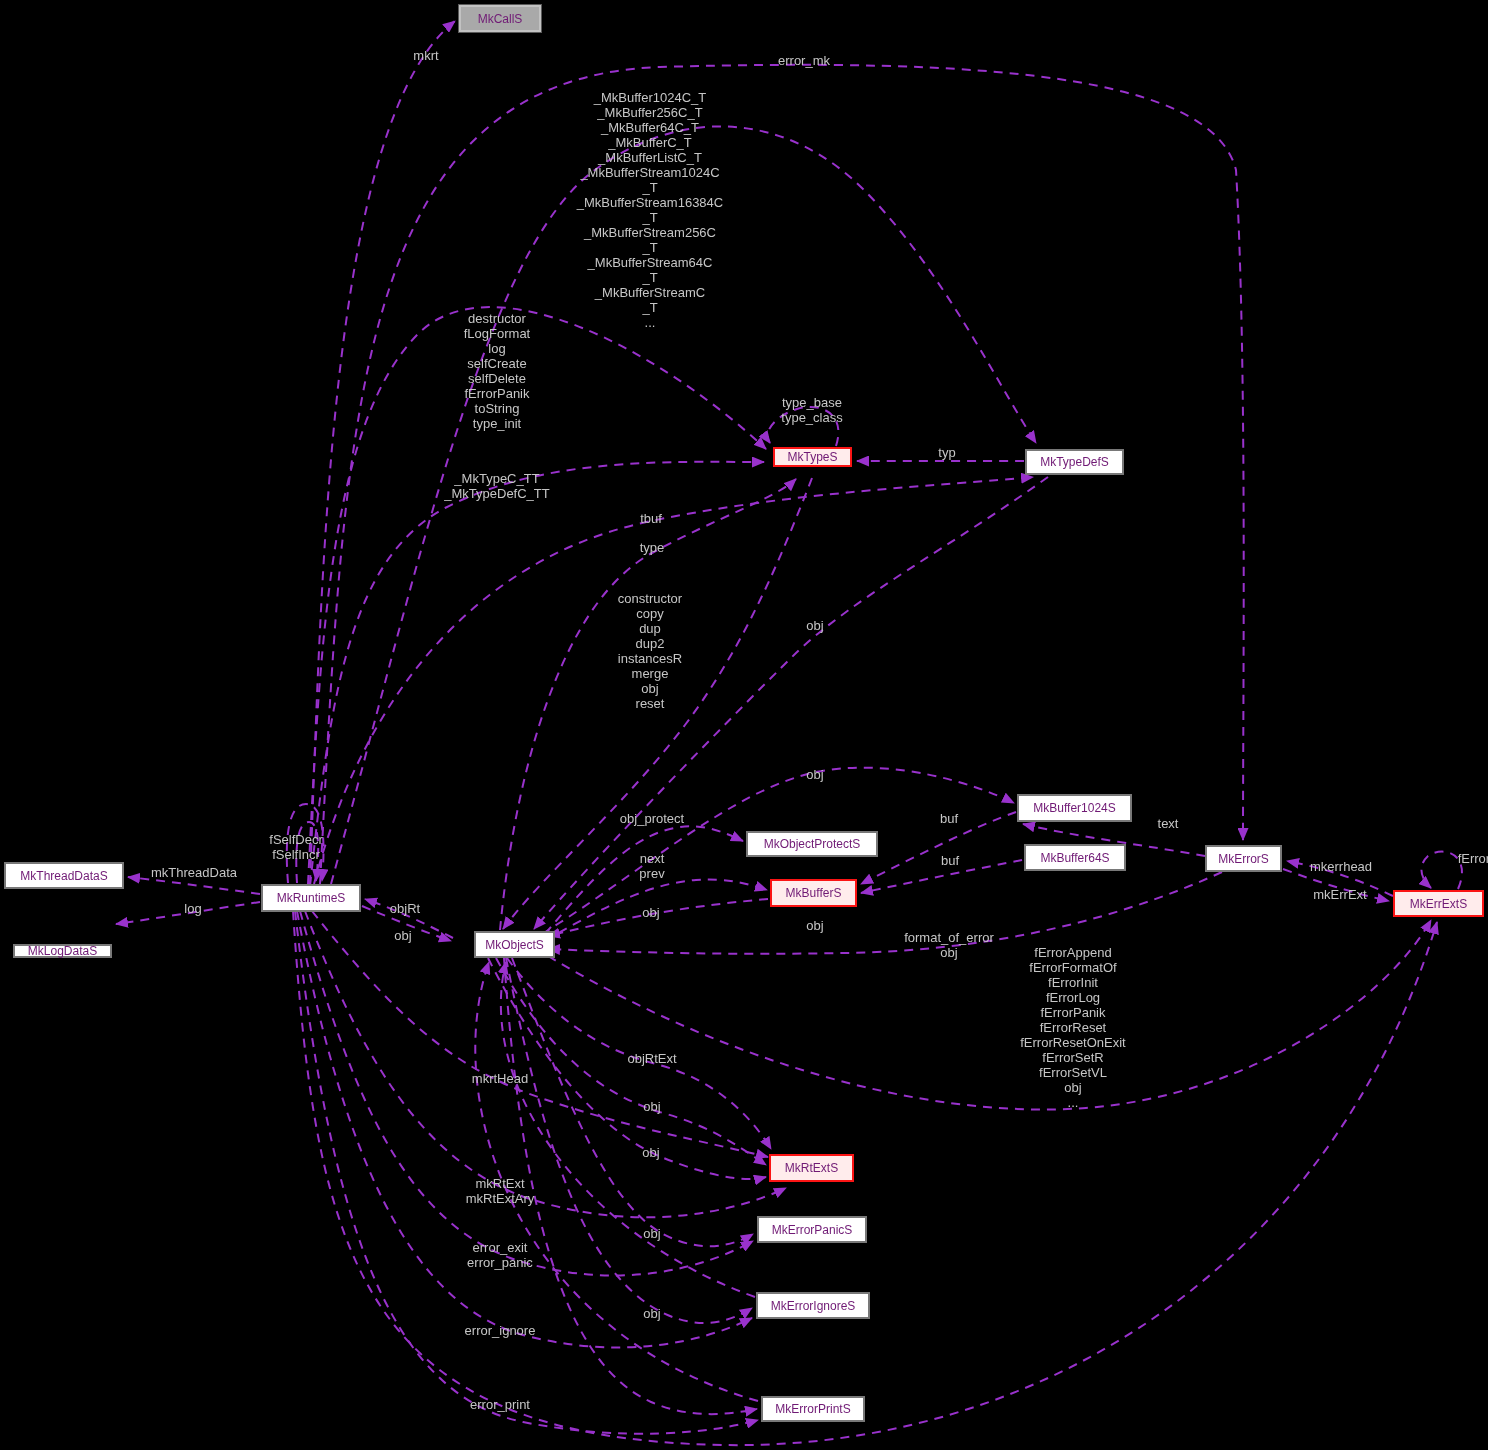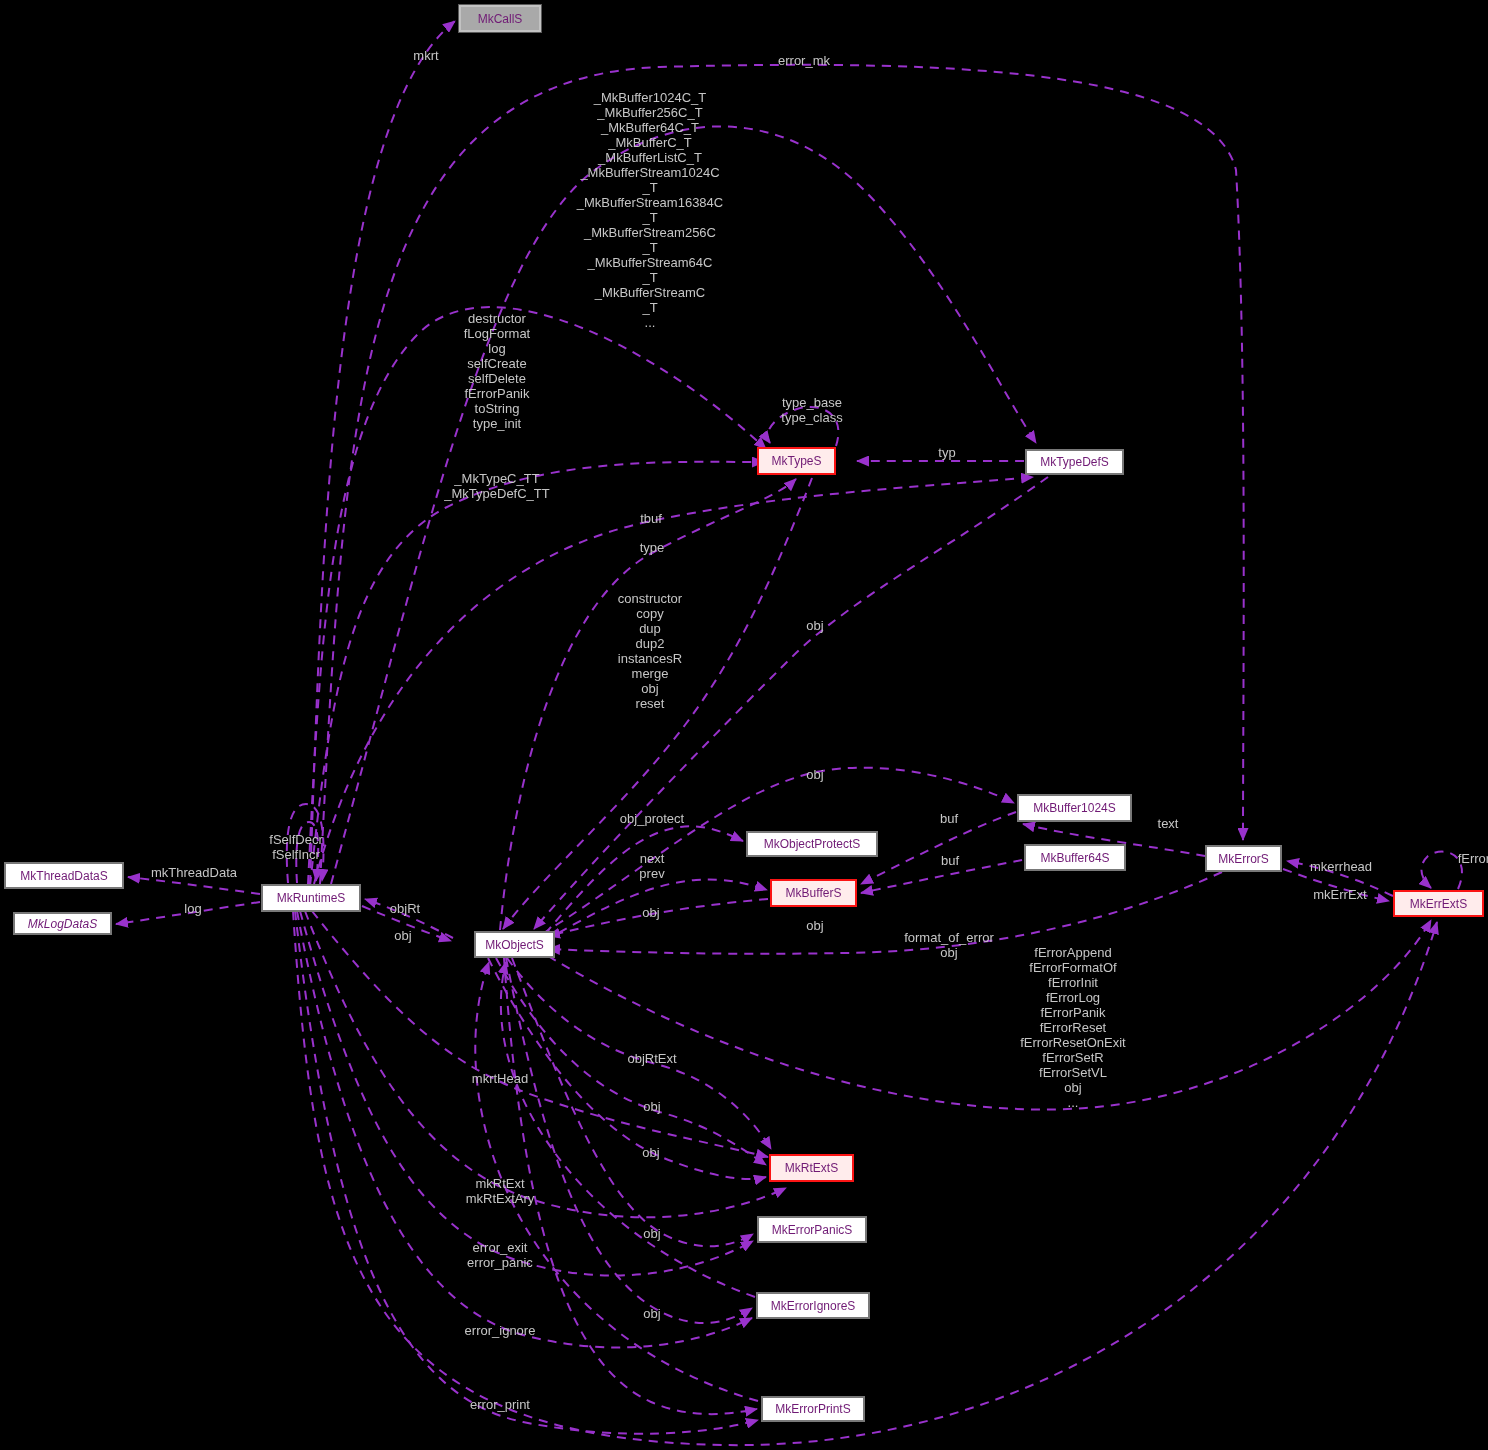--- a/index.html
+++ b/index.html
@@ -226,24 +226,24 @@
     <div class="elabel" style="left: 652px; top: 1306px;">
       <div>obj</div>
     </div>
     <div class="elabel" style="left: 500px; top: 1323px;">
       <div>error_ignore</div>
     </div>
     <div class="elabel" style="left: 500px; top: 1397px;">
       <div>error_print</div>
     </div>
     <div class="node gray" style="left: 459px; top: 5px; width: 82px; height: 27px;">MkCallS</div>
-    <div class="node highlight" style="left: 757px; top: 447px; width: 79px; height: 28px;">MkTypeS</div>
+    <div class="node highlight" style="left: 773px; top: 447px; width: 79px; height: 20px;">MkTypeS</div>
     <div class="node " style="left: 1025px; top: 449px; width: 99px; height: 26px;">MkTypeDefS</div>
     <div class="node " style="left: 4px; top: 862px; width: 120px; height: 27px;">MkThreadDataS</div>
-    <div class="node " style="left: 13px; top: 912px; width: 99px; height: 23px; font-style: italic;">MkLogDataS</div>
+    <div class="node " style="left: 13px; top: 944px; width: 99px; height: 14px;">MkLogDataS</div>
     <div class="node " style="left: 261px; top: 884px; width: 100px; height: 28px;">MkRuntimeS</div>
     <div class="node " style="left: 474px; top: 931px; width: 81px; height: 27px;">MkObjectS</div>
     <div class="node " style="left: 746px; top: 831px; width: 132px; height: 26px;">MkObjectProtectS</div>
     <div class="node highlight" style="left: 770px; top: 879px; width: 87px; height: 28px;">MkBufferS</div>
     <div class="node " style="left: 1017px; top: 794px; width: 115px; height: 28px;">MkBuffer1024S</div>
     <div class="node " style="left: 1024px; top: 844px; width: 102px; height: 27px;">MkBuffer64S</div>
     <div class="node " style="left: 1205px; top: 845px; width: 77px; height: 27px;">MkErrorS</div>
     <div class="node highlight" style="left: 1393px; top: 890px; width: 91px; height: 27px;">MkErrExtS</div>
     <div class="node highlight" style="left: 769px; top: 1154px; width: 85px; height: 28px;">MkRtExtS</div>
     <div class="node " style="left: 757px; top: 1216px; width: 110px; height: 27px;">MkErrorPanicS</div>

